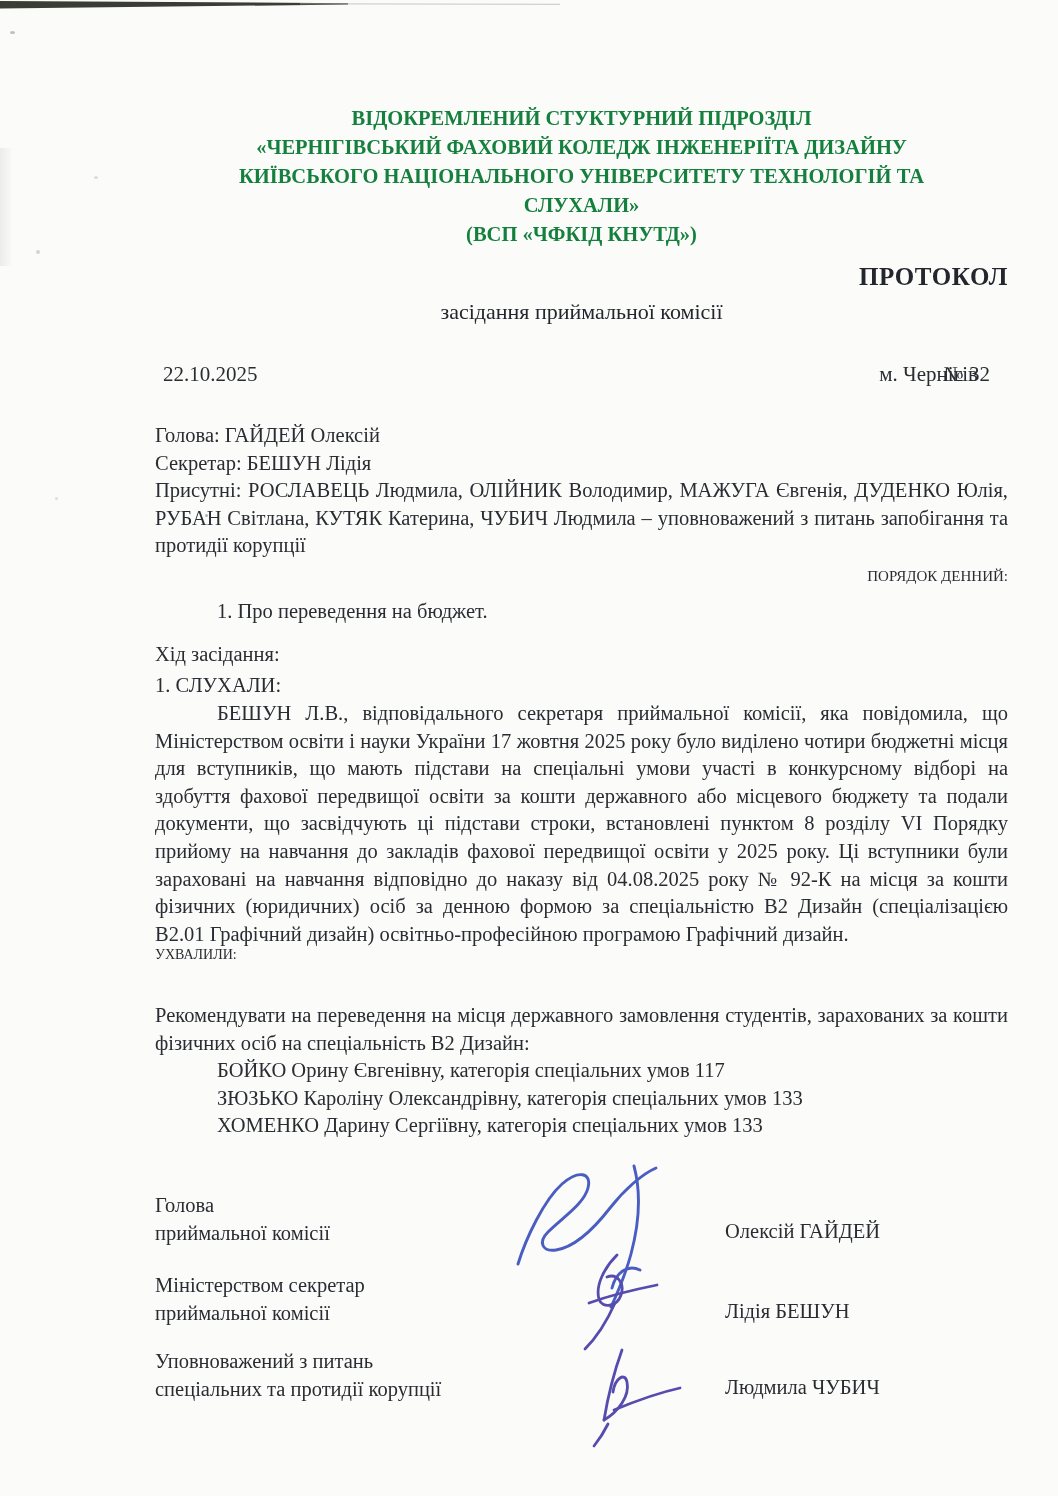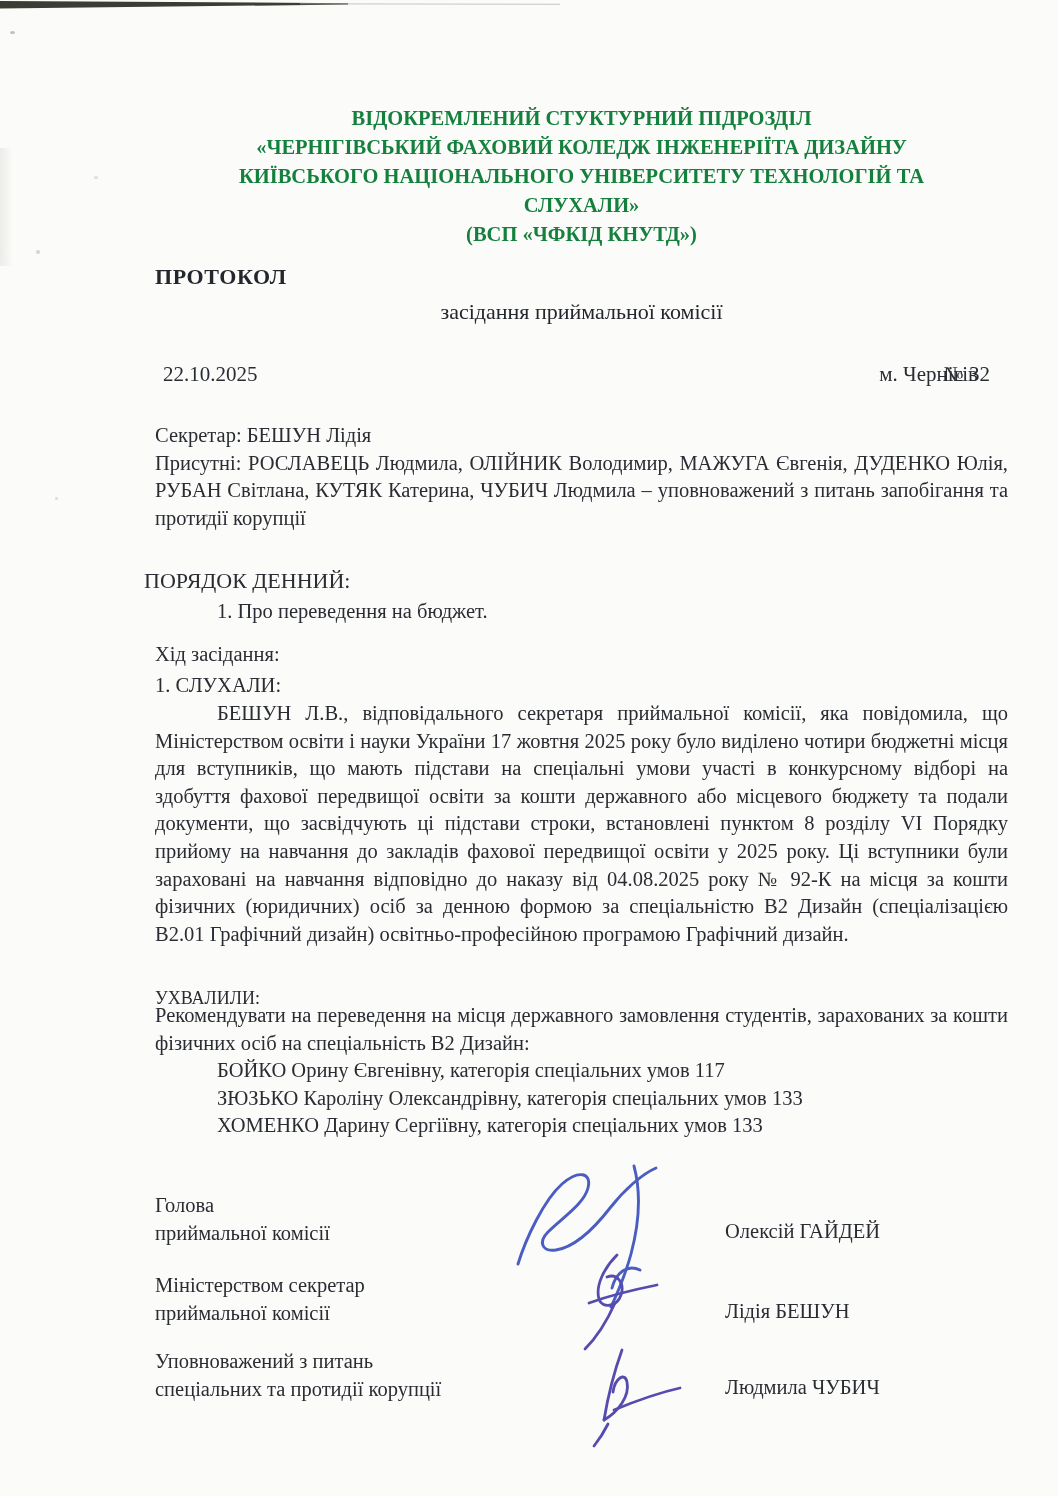--- a/index.html
+++ b/index.html
@@ -15,42 +15,42 @@
 
   
   .top-edge{left:0;top:0;width:1058px;height:16px}
   .left-smudge{left:0;top:148px;width:13px;height:118px;
     background:linear-gradient(90deg,#eaeae7,rgba(250,250,248,0));opacity:.9}
   .speck{border-radius:50%;position:absolute}
 
   
   .org-header{left:155px;top:104px;width:853px;text-align:center;
     font-weight:bold;font-size:20.5px;line-height:29px;color:#15803d}
-  .doc-title{left:155px;top:262px;width:853px;text-align:left;
-    font-weight:bold;font-size:22px;line-height:30px;letter-spacing:.6px;color:#24262d}
+  .doc-title{left:155px;top:262px;width:853px;text-align:right;
+    font-weight:bold;font-size:25px;line-height:30px;letter-spacing:.6px;color:#24262d}
   .doc-subtitle{left:155px;top:299px;width:853px;text-align:center;
     font-weight:normal;font-size:22px;color:#24262d}
 
   
   .meta{left:155px;top:362px;width:853px;height:30px;font-size:21px}
   .meta .date{position:absolute;left:8px;top:0}
   .meta .city{position:absolute;left:13px;top:0;width:810px;text-align:right}
   .meta .number{position:absolute;right:18px;top:0}
 
   
   p{margin:0}
   .officials{left:155px;top:422px;width:853px;font-size:20.5px;line-height:27.5px}
   .officials .present{text-align:justify}
-  .agenda-heading{left:144px;top:568px;width:853px;text-align:left;font-size:22px}
+  .agenda-heading{left:155px;top:568px;width:853px;text-align:right;font-size:15px}
   .agenda-item{left:155px;top:600px;width:853px;font-size:20.5px;text-indent:62px}
   .proceedings{left:155px;top:643px;width:853px;text-align:left;font-size:20.5px}
   .heard-heading{left:155px;top:674px;font-size:20.5px}
   .heard-body{left:155px;top:700px;width:853px;font-size:20.5px;line-height:27.6px;
     text-align:justify;text-indent:62px}
-  .resolved-heading{left:155px;top:988px;font-size:18px}
+  .resolved-heading{left:155px;top:947px;font-size:14px}
   .resolved-intro{left:155px;top:1002px;width:853px;font-size:20.5px;line-height:27.5px;text-align:justify}
   .students{left:155px;top:1057px;width:853px;font-size:20.5px;line-height:27.5px}
   .students p{text-indent:62px}
 
   
   .sig-role{left:155px;width:430px;font-size:20.5px;line-height:27.5px}
   .sig-role.r1{top:1192px}.sig-role.r2{top:1272px}.sig-role.r3{top:1348px}
   .sig-name{left:725px;font-size:20.5px;white-space:nowrap}
   .sig-name.n1{top:1220px}.sig-name.n2{top:1300px}.sig-name.n3{top:1376px}
 
@@ -87,20 +87,21 @@
   <div class="abs doc-title">ПРОТОКОЛ</div>
   <div class="abs doc-subtitle">засідання приймальної комісії</div>
 
   <div class="abs meta">
     <span class="date">22.10.2025</span>
     <span class="city">м. Чернігів</span>
     <span class="number">№ 32</span>
   </div>
 
   <div class="abs officials">
+    <p>Голова: ГАЙДЕЙ Олексій</p>
     <p>Секретар: БЕШУН Лідія</p>
     <p class="present">Присутні: РОСЛАВЕЦЬ Людмила, ОЛІЙНИК Володимир, МАЖУГА Євгенія, ДУДЕНКО Юлія, РУБАН Світлана, КУТЯК Катерина, ЧУБИЧ Людмила – уповноважений з питань запобігання та протидії корупції</p>
   </div>
 
   <div class="abs agenda-heading">ПОРЯДОК ДЕННИЙ:</div>
   <p class="abs agenda-item">1. Про переведення на бюджет.</p>
 
   <div class="abs proceedings">Хід засідання:</div>
   <p class="abs heard-heading">1. СЛУХАЛИ:</p>
   <p class="abs heard-body">БЕШУН Л.В., відповідального секретаря приймальної комісії, яка повідомила, що Міністерством освіти і науки України 17 жовтня 2025 року було виділено чотири бюджетні місця для вступників, що мають підстави на спеціальні умови участі в конкурсному відборі на здобуття фахової передвищої освіти за кошти державного або місцевого бюджету та подали документи, що засвідчують ці підстави строки, встановлені пунктом 8 розділу VI Порядку прийому на навчання до закладів фахової передвищої освіти у 2025 року. Ці вступники були зараховані на навчання відповідно до наказу від 04.08.2025 року № 92-К на місця за кошти фізичних (юридичних) осіб за денною формою за спеціальністю В2 Дизайн (спеціалізацією В2.01 Графічний дизайн) освітньо-професійною програмою Графічний дизайн.</p>

